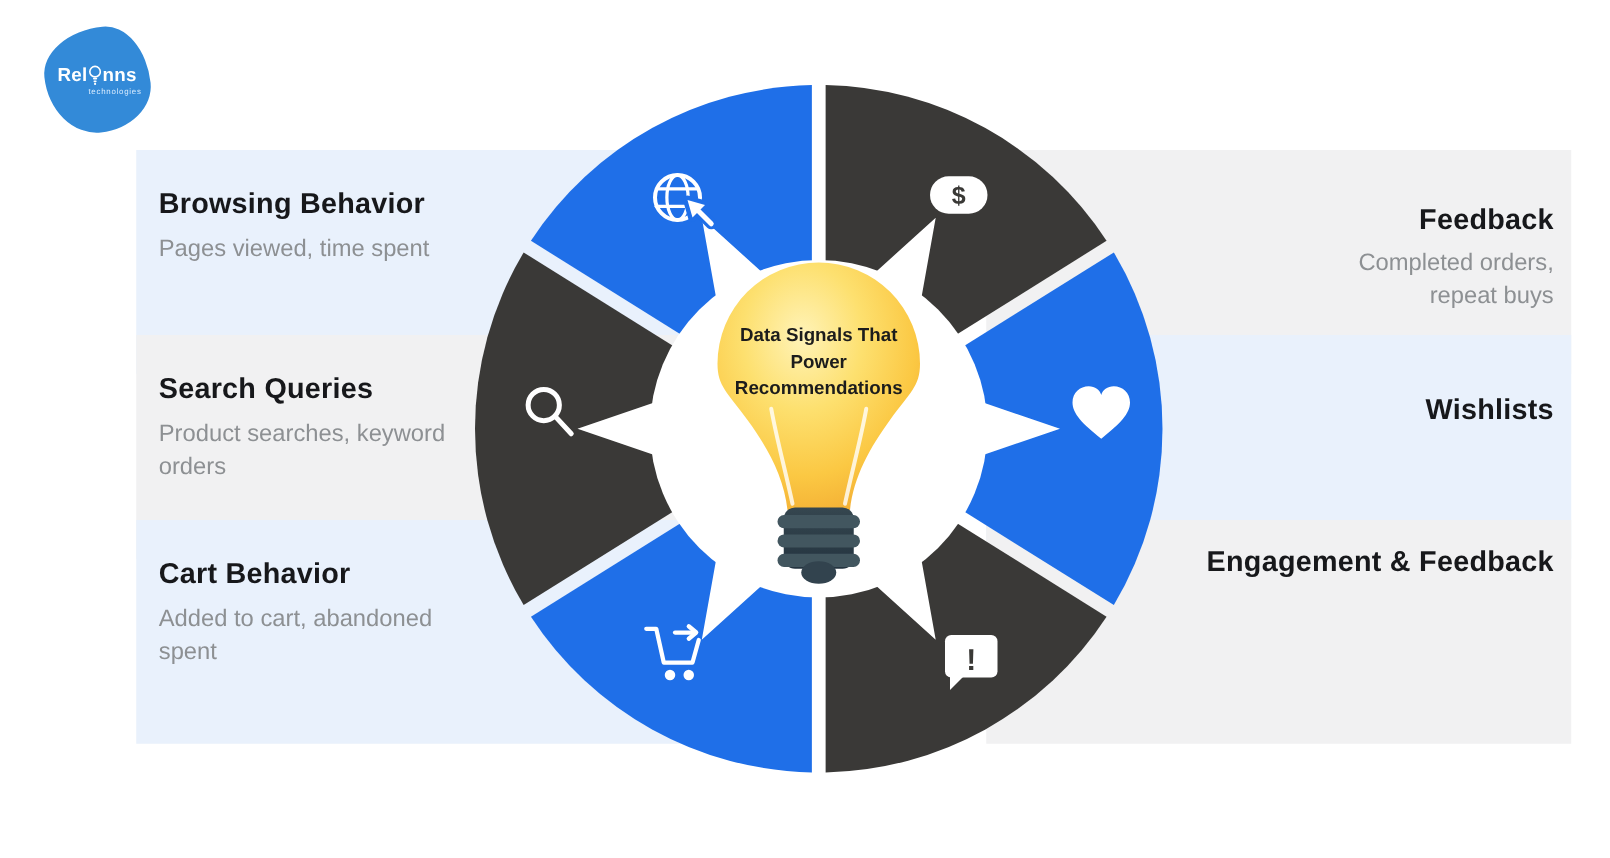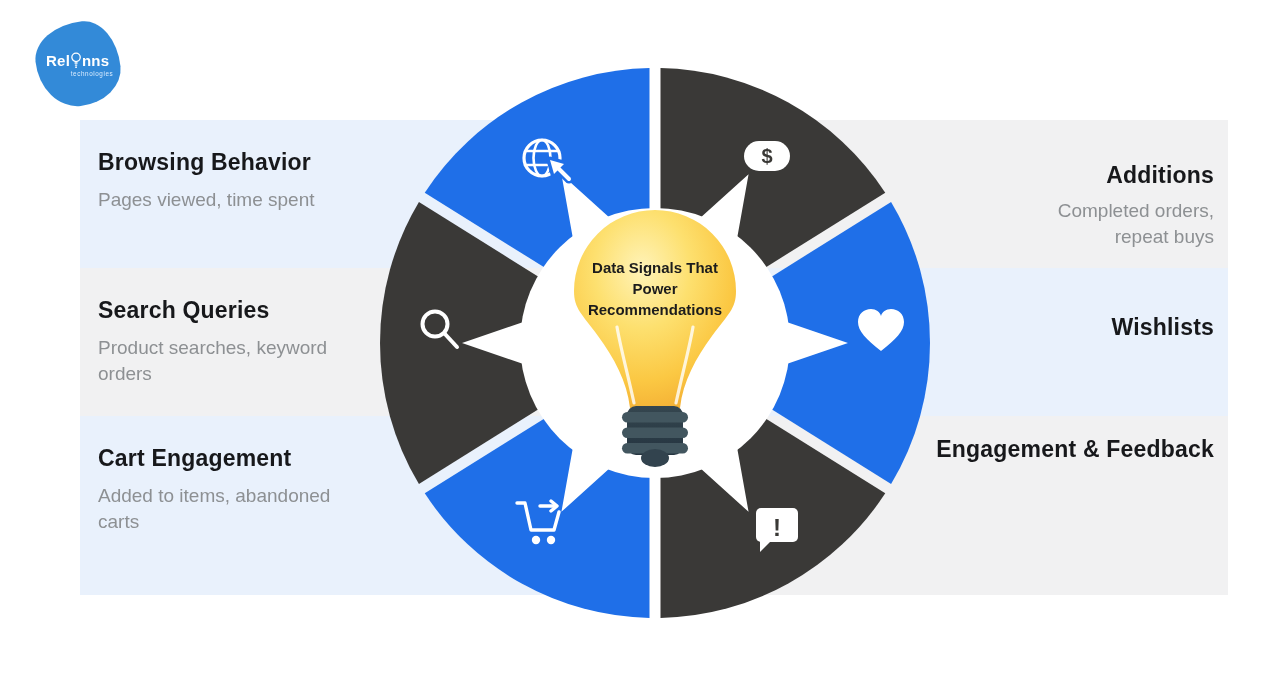--- a/index.html
+++ b/index.html
@@ -2,21 +2,21 @@
 <html style="--band-blue: #e9f1fc; --band-gray: #f1f1f2; --brand-blue: #338ad8; --heading-text: #17181b; --sub-text: #8d9093;"><head>
 <meta charset="utf-8">
 <style>
   html,body{margin:0;padding:0;}
   body{
     width:1288px;height:686px;position:relative;overflow:hidden;
     background:#ffffff;
     font-family:"Liberation Sans", sans-serif;
   }
   
-  .band{position:absolute;height:179px;z-index:1;box-sizing:border-box;}
+  .band{position:absolute;height:179px;z-index:1;box-sizing:border-box;margin-left:29px;}
   .band.left{left:80px;width:470px;padding:29px 0 0 18px;text-align:left;}
   .band.right{left:760px;width:468px;padding:34px 14px 0 0;text-align:right;}
   .tone-blue{background:var(--band-blue);}
   .tone-gray{background:var(--band-gray);}
   .row-title{
     font-size:23px;font-weight:700;color:var(--heading-text);
     letter-spacing:.2px;line-height:1.15;
   }
   .row-sub{
     font-size:19px;color:var(--sub-text);line-height:1.32;margin-top:12px;
@@ -60,26 +60,26 @@
 
 <div class="band left tone-blue" style="top:120px">
   <div class="row-title">Browsing Behavior</div>
   <div class="row-sub" style="max-width:300px">Pages viewed, time spent</div>
 </div>
 <div class="band left tone-gray" style="top:268px">
   <div class="row-title">Search Queries</div>
   <div class="row-sub" style="max-width:252px">Product searches, keyword orders</div>
 </div>
 <div class="band left tone-blue" style="top:416px">
-  <div class="row-title">Cart Engagement</div>
-  <div class="row-sub" style="max-width:242px">Added to items, abandoned carts</div>
+  <div class="row-title">Cart Behavior</div>
+  <div class="row-sub" style="max-width:242px">Added to cart, abandoned spent</div>
 </div>
 
 <div class="band right tone-gray" style="top:120px;padding-top:42px">
-  <div class="row-title">Additions</div>
+  <div class="row-title">Feedback</div>
   <div class="row-sub" style="max-width:200px;margin-top:10px">Completed orders, repeat buys</div>
 </div>
 <div class="band right tone-blue" style="top:268px;padding-top:46px">
   <div class="row-title">Wishlists</div>
 </div>
 <div class="band right tone-gray" style="top:416px;padding-top:20px">
   <div class="row-title">Engagement &amp; Feedback</div>
 </div>
 
 <svg id="wheel" width="620" height="620" viewBox="0 0 620 620">

